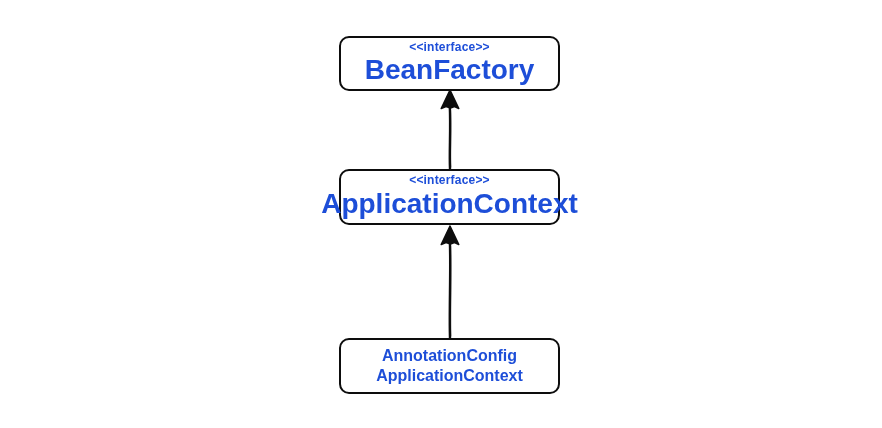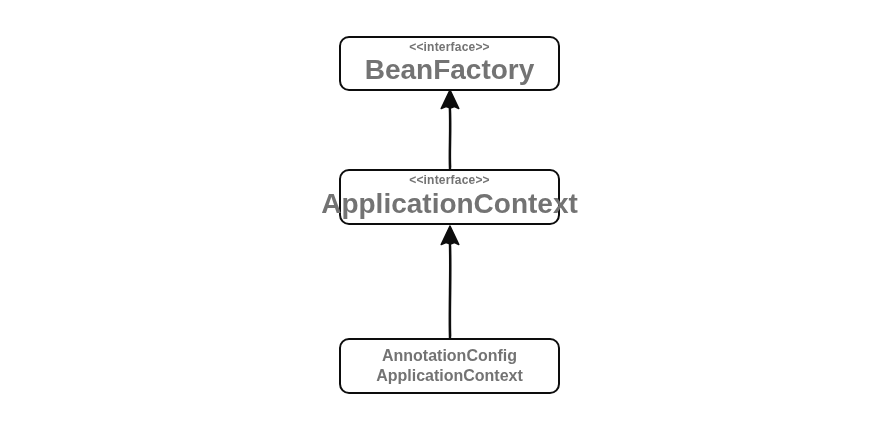--- a/index.html
+++ b/index.html
@@ -28,21 +28,21 @@
     left: 339px;
     width: 221px;
     box-sizing: border-box;
     background: #ffffff;
     border: 2.5px solid #0d0d0d;
     border-radius: 10px;
     display: flex;
     flex-direction: column;
     align-items: center;
     justify-content: center;
-    color: #737373;
+    color: #1d4ed8;
     text-align: center;
   }
   .node-bean-factory        { top: 36px;  height: 55px; }
   .node-application-context { top: 169px; height: 56px; }
   .node-annotation-config   { top: 338px; height: 56px; }
   .stereotype {
     font-size: 12px;
     font-weight: 700;
     line-height: 1.15;
     letter-spacing: 0.2px;

